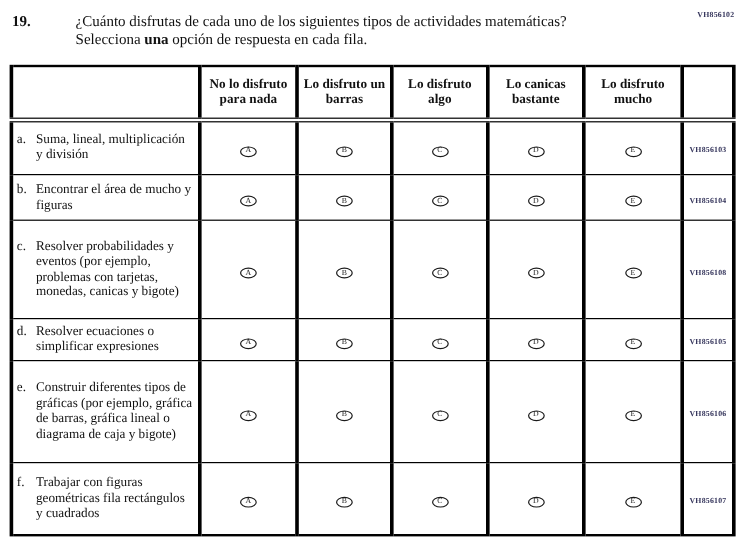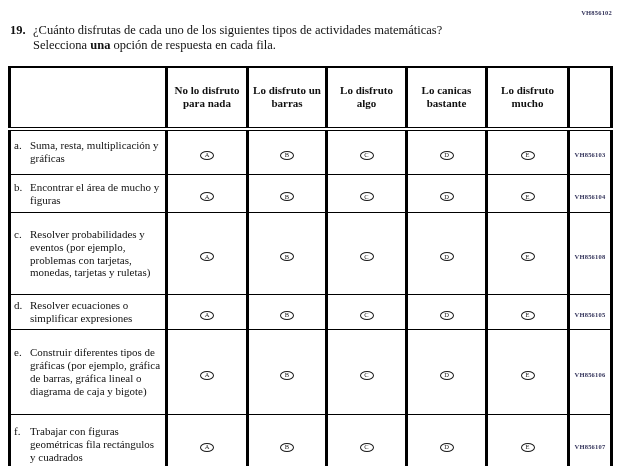--- a/index.html
+++ b/index.html
@@ -14,33 +14,34 @@
   .accession {
     position: absolute;
     top: 9px; right: 7px;
     font-size: 6.5px;
     letter-spacing: 0.2px;
     color: #33335a;
     font-weight: bold;
   }
   .question {
     display: flex;
-    padding: 23px 0 0 10px;
+    padding: 11px 0 0 10px;
     width: 480px;
   }
   .qnum {
     font-weight: bold;
     font-size: 12.5px;
     width: 23px;
     flex: 0 0 23px;
   }
   .qtext {
     font-size: 12.5px;
     line-height: 1.22;
     width: 432px;
+    margin-left: 30px;
   }
   .qtext b { font-weight: bold; }
 
   table.survey {
     border-collapse: collapse;
     margin: 12px 0 0 8px;
     table-layout: fixed;
   }
   table.survey th, table.survey td {
     border: 1.5px solid #000;
@@ -116,36 +117,36 @@
   <colgroup>
     <col style="width:157px">
       <col style="width:81px">
       <col style="width:79px">
       <col style="width:80px">
       <col style="width:80px">
       <col style="width:82px">
       <col style="width:43px">
   </colgroup>
   <thead>
-    <tr style="height:62px">
+    <tr style="height:45px">
       <th></th>
       <th>No lo disfruto para nada</th>
       <th>Lo disfruto un barras</th>
       <th>Lo disfruto algo</th>
       <th>Lo canicas bastante</th>
       <th>Lo disfruto mucho</th>
       <th></th>
     </tr>
   </thead>
   <tbody>
     <tr style="height:46px">
       <td class="stem">
         <div class="stem-wrap">
           <span class="stem-letter">a.</span>
-          <span class="stem-label">Suma, resta, multiplicación y gráficas</span>
+          <span class="stem-label">Suma, lineal, multiplicación y división</span>
         </div>
       </td>
       <td class="opt"><span class="bubble">
             <span class="bubble-letter">A</span>
           </span></td>
       <td class="opt"><span class="bubble">
             <span class="bubble-letter">B</span>
           </span></td>
       <td class="opt"><span class="bubble">
             <span class="bubble-letter">C</span>
@@ -179,21 +180,21 @@
           </span></td>
       <td class="opt"><span class="bubble">
             <span class="bubble-letter">E</span>
           </span></td>
       <td class="code"><span class="code-text">VH856104</span></td>
     </tr>
     <tr style="height:82px">
       <td class="stem">
         <div class="stem-wrap">
           <span class="stem-letter">c.</span>
-          <span class="stem-label">Resolver probabilidades y eventos (por ejemplo, problemas con tarjetas, monedas, tarjetas y ruletas)</span>
+          <span class="stem-label">Resolver probabilidades y eventos (por ejemplo, problemas con tarjetas, monedas, canicas y bigote)</span>
         </div>
       </td>
       <td class="opt"><span class="bubble">
             <span class="bubble-letter">A</span>
           </span></td>
       <td class="opt"><span class="bubble">
             <span class="bubble-letter">B</span>
           </span></td>
       <td class="opt"><span class="bubble">
             <span class="bubble-letter">C</span>

